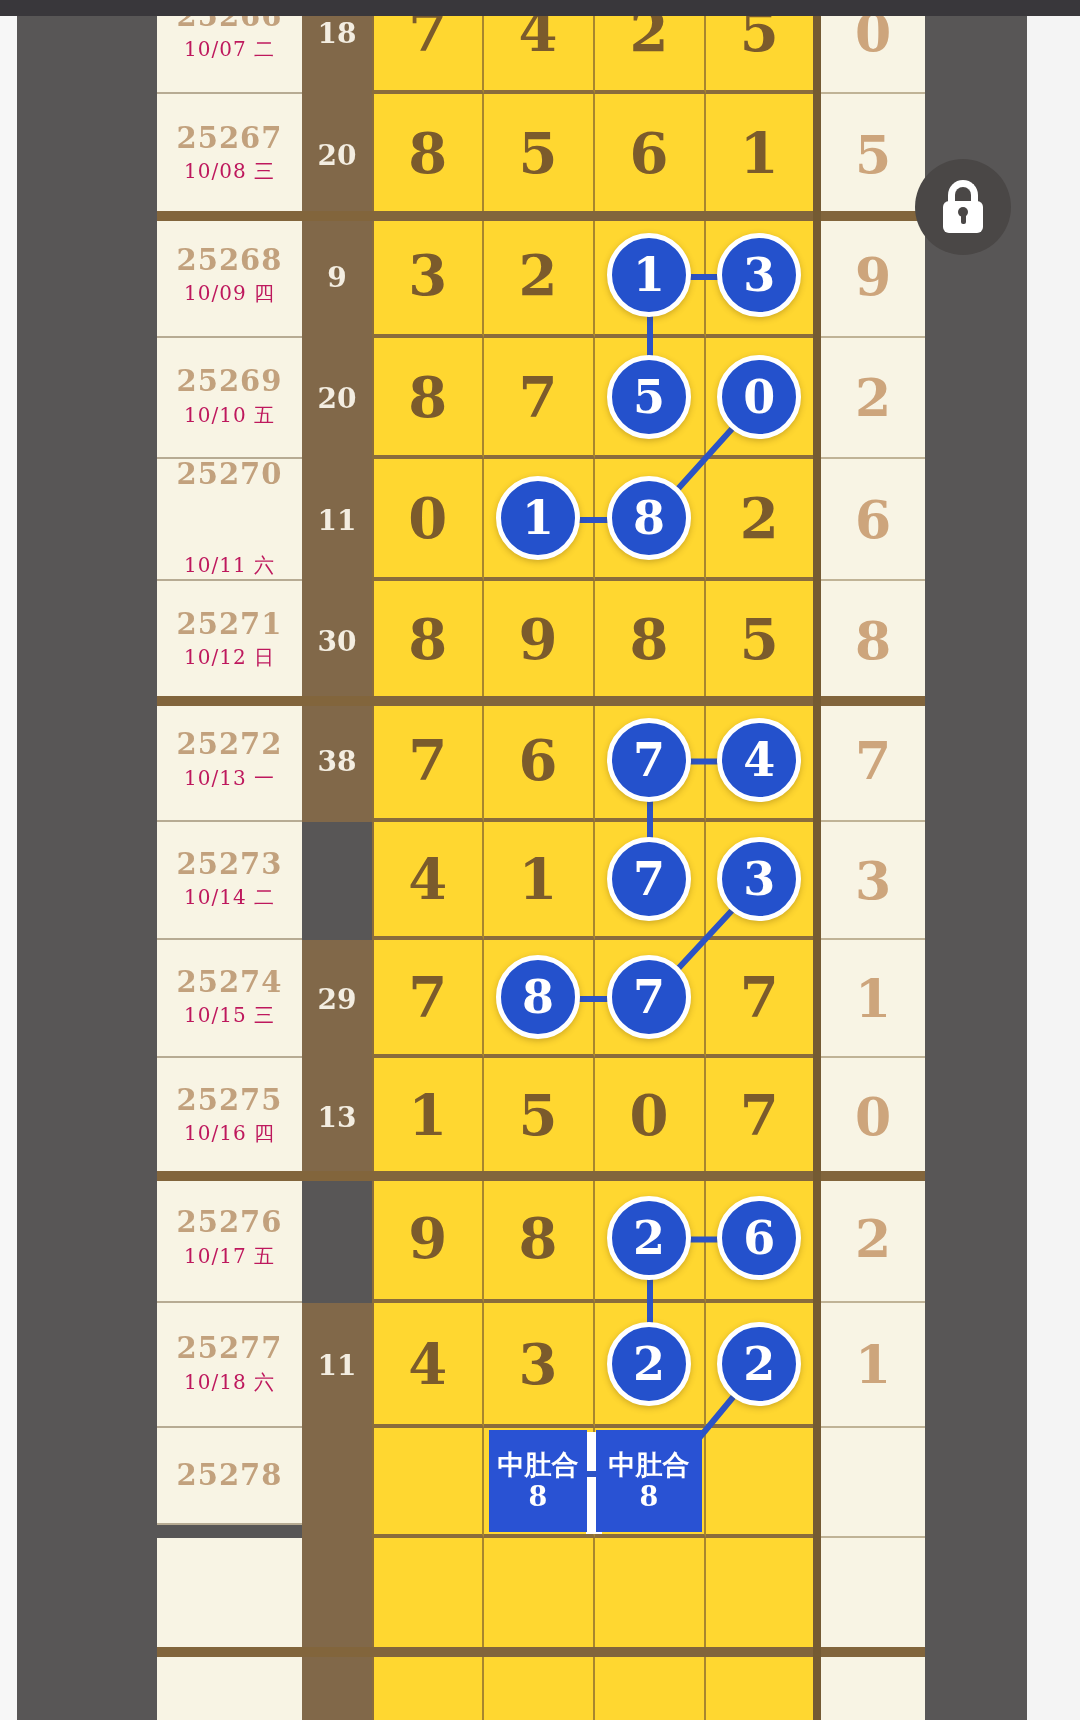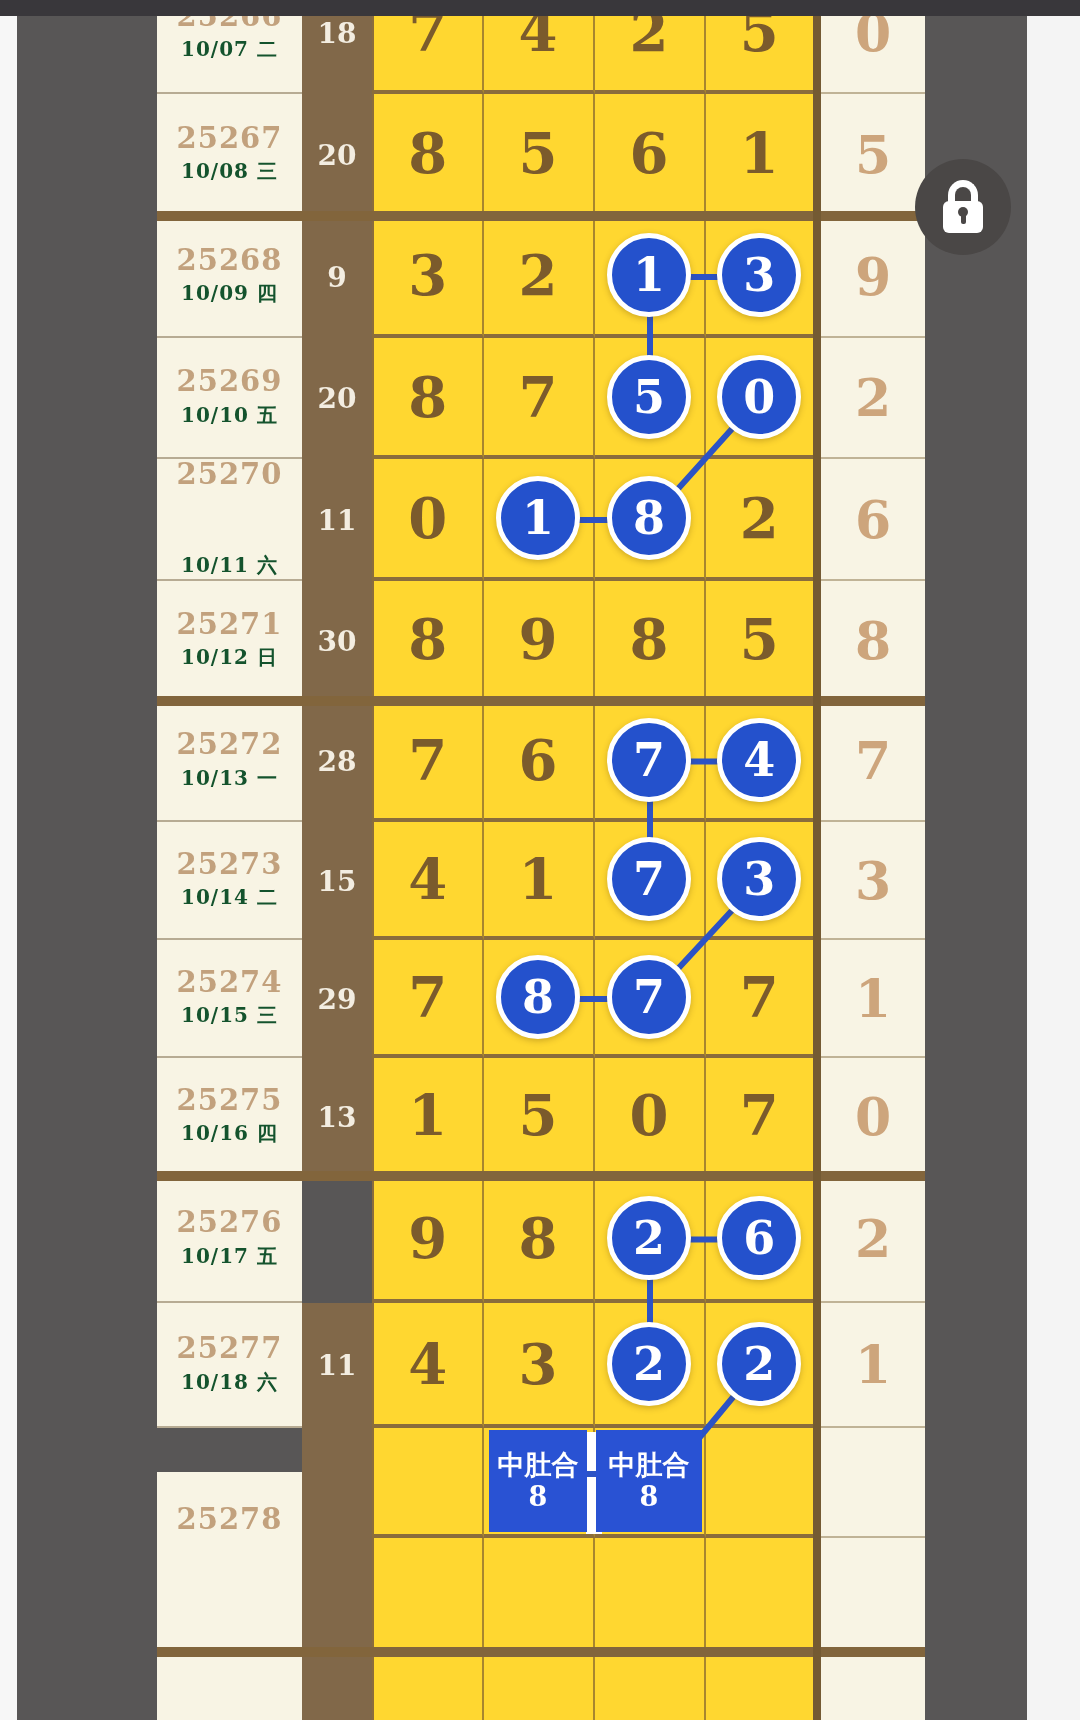--- a/index.html
+++ b/index.html
@@ -5,21 +5,21 @@
   html,body{margin:0;padding:0;background:#585656;}
   #stage{position:relative;width:1080px;height:1720px;overflow:hidden;background:#585656;
          font-family:"DejaVu Serif","Liberation Serif",serif;}
   .edge{position:absolute;top:0;height:1720px;}
   #left-strip{left:0;width:17px;background:#f7f7f7;}
   #right-strip{left:1027px;width:53px;background:#f4f4f4;}
   #table-layer{position:absolute;left:0;top:0;width:1080px;height:1720px;}
   .cell{position:absolute;box-sizing:border-box;display:flex;align-items:center;justify-content:center;}
   .p-cell{background:#f8f4e4;flex-direction:column;border-bottom:2px solid #b7ab93;}
   .p-num{font-weight:bold;font-size:29px;letter-spacing:1px;color:#c2a17d;line-height:1.1;}
-  .p-date{font-weight:bold;font-size:20px;color:#14532d;margin-top:4px;letter-spacing:1px;}
+  .p-date{font-weight:normal;font-size:20px;color:#be185d;margin-top:4px;letter-spacing:1px;}
   .s-cell{background:#816849;}
   .s-num{font-weight:bold;font-size:28px;color:#f3ede1;}
   .d-cell{background:#ffd730;border-bottom:4px solid #8a6c3c;border-right:2px solid #a8862e;}
   .d-cell.first{border-left:2px solid #8a6c3c;}
   .d-cell.lastcol{border-right:none;}
   .nb{border-bottom:none !important;}
   .d-num{font-weight:bold;font-size:56px;color:#7b5b2c;}
   .t-cell{background:#f8f4e4;border-bottom:2px solid #c0b396;}
   .t-num{font-weight:bold;font-size:52px;color:#cda57c;}
   .circle{position:relative;z-index:10;width:74px;height:74px;border-radius:50%;background:#2451cc;
@@ -194,21 +194,21 @@
         <span class="d-num">5</span>
       </div>
       <div class="cell t-cell" style="left: 821px; top: 581px; width: 104px; height: 120px;">
         <span class="t-num">8</span>
       </div>
       <div class="cell p-cell" style="left: 157px; top: 701px; width: 145px; height: 121px;">
         <span class="p-num">25272</span>
         <span class="p-date">10/13 一</span>
       </div>
       <div class="cell s-cell" style="left: 302px; top: 701px; width: 70px; height: 121px;">
-        <span class="s-num">28</span>
+        <span class="s-num">38</span>
       </div>
       <div class="cell d-cell first" style="left: 372px; top: 701px; width: 111.5px; height: 121px;">
         <span class="d-num">7</span>
       </div>
       <div class="cell d-cell" style="left: 483.5px; top: 701px; width: 111px; height: 121px;">
         <span class="d-num">6</span>
       </div>
       <div class="cell d-cell" style="left: 594.5px; top: 701px; width: 111px; height: 121px;">
         <div class="circle">
           <span>7</span>
@@ -219,23 +219,20 @@
           <span>4</span>
         </div>
       </div>
       <div class="cell t-cell" style="left: 821px; top: 701px; width: 104px; height: 121px;">
         <span class="t-num">7</span>
       </div>
       <div class="cell p-cell" style="left: 157px; top: 822px; width: 145px; height: 118px;">
         <span class="p-num">25273</span>
         <span class="p-date">10/14 二</span>
       </div>
-      <div class="cell s-cell" style="left: 302px; top: 822px; width: 70px; height: 118px;">
-        <span class="s-num">15</span>
-      </div>
       <div class="cell d-cell first" style="left: 372px; top: 822px; width: 111.5px; height: 118px;">
         <span class="d-num">4</span>
       </div>
       <div class="cell d-cell" style="left: 483.5px; top: 822px; width: 111px; height: 118px;">
         <span class="d-num">1</span>
       </div>
       <div class="cell d-cell" style="left: 594.5px; top: 822px; width: 111px; height: 118px;">
         <div class="circle">
           <span>7</span>
         </div>
@@ -338,21 +335,21 @@
         </div>
       </div>
       <div class="cell d-cell lastcol" style="left: 705.5px; top: 1303px; width: 107.5px; height: 125px;">
         <div class="circle">
           <span>2</span>
         </div>
       </div>
       <div class="cell t-cell" style="left: 821px; top: 1303px; width: 104px; height: 125px;">
         <span class="t-num">1</span>
       </div>
-      <div class="cell p-cell" style="left: 157px; top: 1428px; width: 145px; height: 97px; margin-top: 44px;">
+      <div class="cell p-cell" style="left: 157px; top: 1428px; width: 145px; height: 97px;">
         <span class="p-num">25278</span>
       </div>
       <div class="cell s-cell" style="left: 302px; top: 1428px; width: 70px; height: 110px;"></div>
       <div class="cell d-cell first" style="left: 372px; top: 1428px; width: 111.5px; height: 110px;"></div>
       <div class="cell d-cell" style="left: 483.5px; top: 1428px; width: 111px; height: 110px;">
         <div class="sq-box" style="width: 98px; height: 102px;">
           <span class="box-label">中肚合</span>
           <span class="box-value">8</span>
         </div>
       </div>

